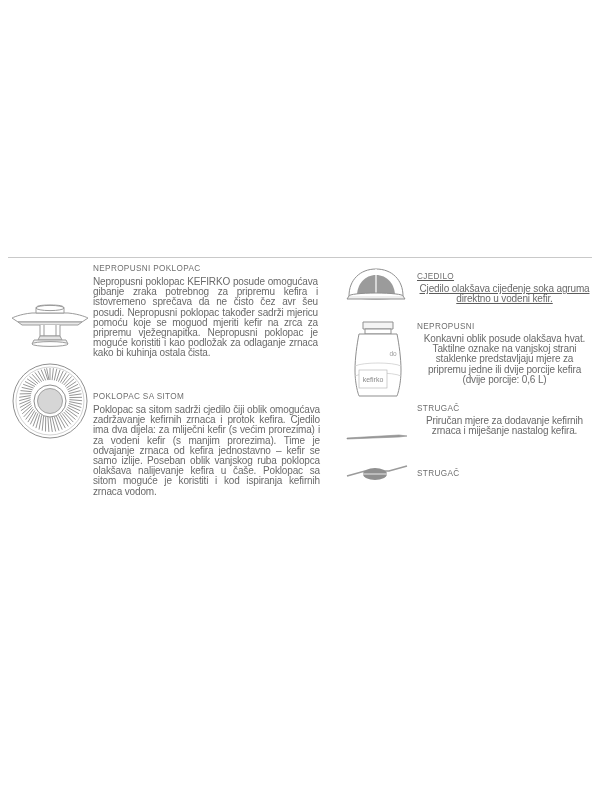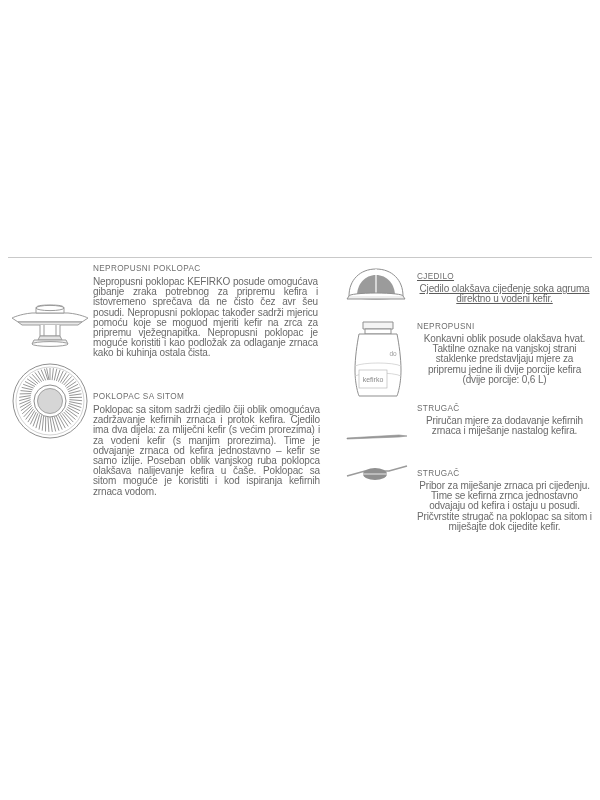--- a/index.html
+++ b/index.html
@@ -298,17 +298,16 @@
       <p class="body-text">Konkavni oblik posude olakšava hvat. Taktilne oznake na vanjskoj strani staklenke predstavljaju mjere za pripremu jedne ili dvije porcije kefira (dvije porcije: 0,6 L)</p>
     </div>
 
     <div class="r-item r3">
       <h2 class="heading">STRUGAČ</h2>
       <p class="body-text">Priručan mjere za dodavanje kefirnih zrnaca i miješanje nastalog kefira.</p>
     </div>
 
     <div class="r-item r4">
       <h2 class="heading">STRUGAČ</h2>
-      <p class="body-text">Pribor za miješanje zrnaca pri cijeđenju. Time se kefirna zrnca jednostavno odvajaju od kefira i ostaju u posudi. Pričvrstite strugač na poklopac sa sitom i miješajte dok cijedite kefir.</p>
     </div>
   </div>
 
 </div>
 
 </body></html>

